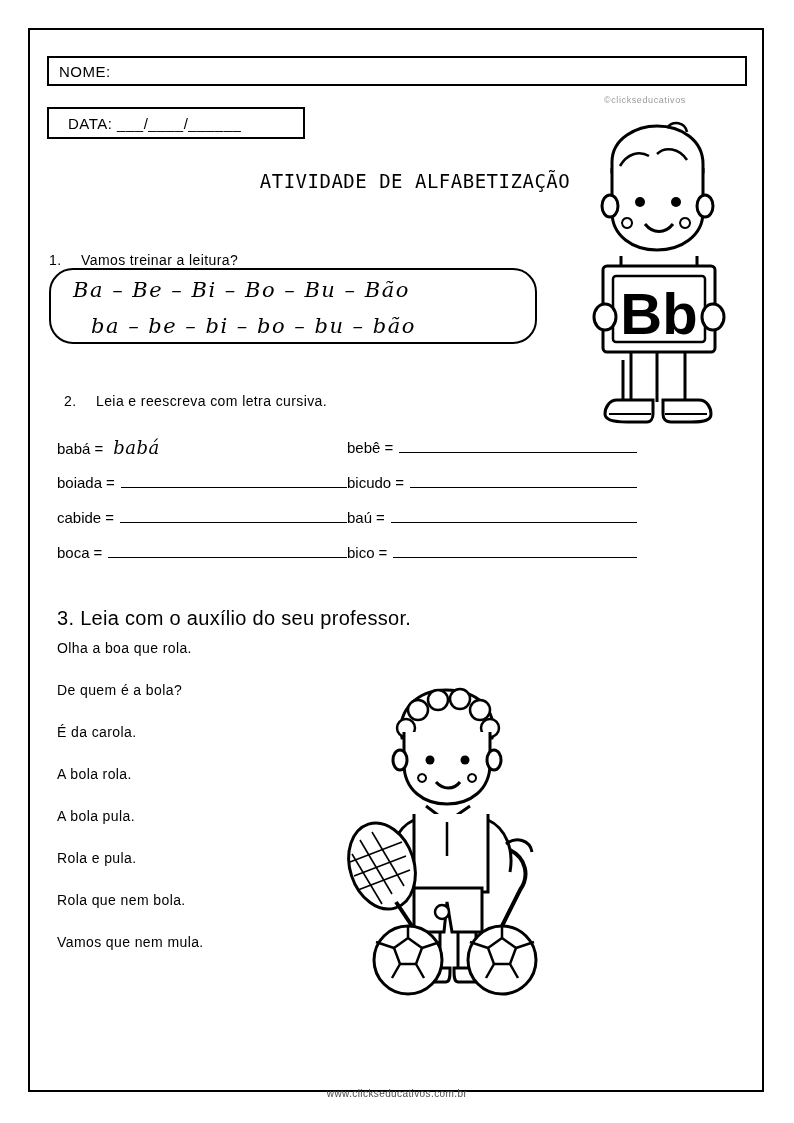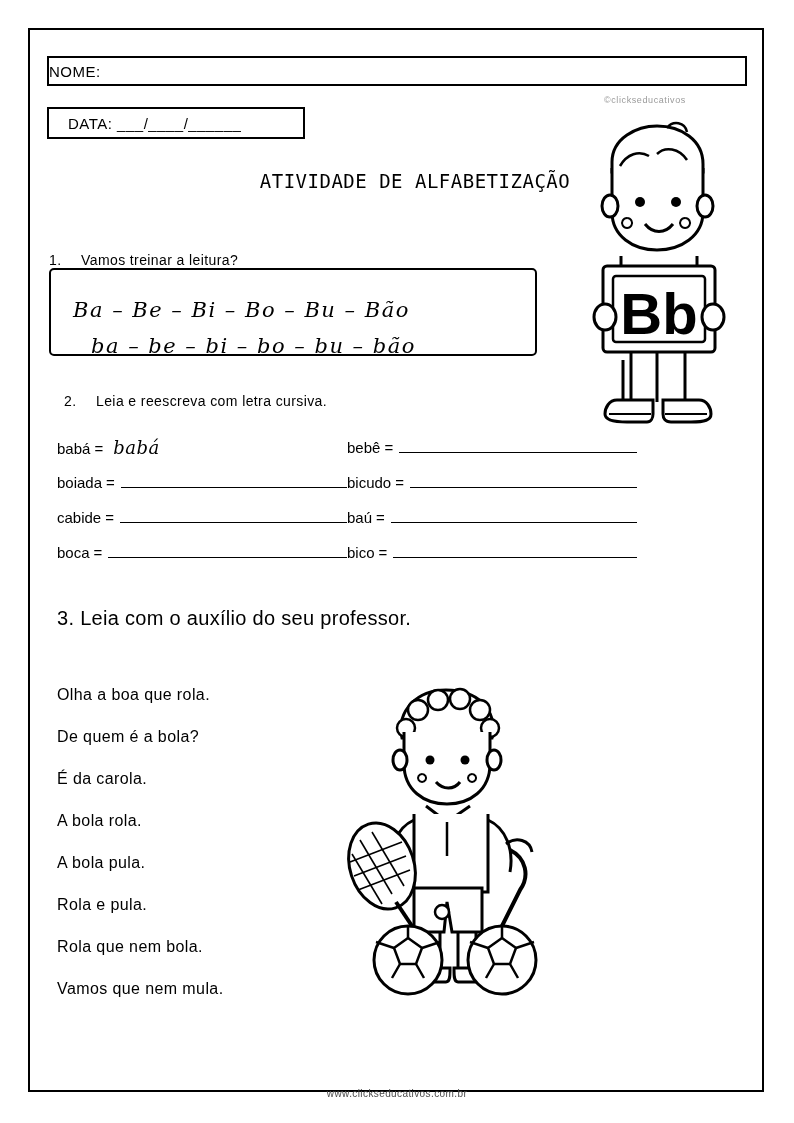--- a/index.html
+++ b/index.html
@@ -30,20 +30,21 @@
 
   
   .name-box {
     position: absolute;
     left: 47px; top: 56px;
     width: 700px; height: 30px;
     border: 2px solid #000;
     box-sizing: border-box;
     display: flex;
     align-items: center;
+    padding-left: 10px;
     font-size: 15px;
     letter-spacing: 0.5px;
   }
   .date-box {
     position: absolute;
     left: 47px; top: 107px;
     width: 258px; height: 32px;
     border: 2px solid #000;
     box-sizing: border-box;
     display: flex;
@@ -78,25 +79,25 @@
     left: 49px; top: 235px;
     font-size: 14px;
     letter-spacing: 0.4px;
     margin-top: 17px;
   }
   .q1 .num { display: inline-block; width: 32px; }
 
   .syllable-box {
     position: absolute;
     left: 49px; top: 268px;
-    width: 488px; height: 88px;
+    width: 488px; height: 76px;
     border: 2px solid #000;
-    border-radius: 5px;
+    border-radius: 24px;
     box-sizing: border-box;
-    padding: 22px 0 0 22px;
+    padding: 2px 0 0 22px;
   }
   .cursive {
     font-family: "DejaVu Serif", serif;
     font-style: italic;
     font-size: 21px;
     letter-spacing: 1.5px;
     line-height: 36px;
     color: #000;
   }
   .cursive.row2 { padding-left: 18px; }
@@ -145,22 +146,22 @@
 
   
   .q3 {
     position: absolute;
     left: 57px; top: 607px;
     font-size: 20px;
     letter-spacing: 0.3px;
   }
   .poem {
     position: absolute;
-    left: 57px; top: 686px;
-    font-size: 16px;
+    left: 57px; top: 640px;
+    font-size: 14px;
     letter-spacing: 0.4px;
   }
   .poem .line { height: 42px; }
 
   
   .footer {
     position: absolute;
     left: 0; top: 1088px;
     width: 794px;
     text-align: center;

